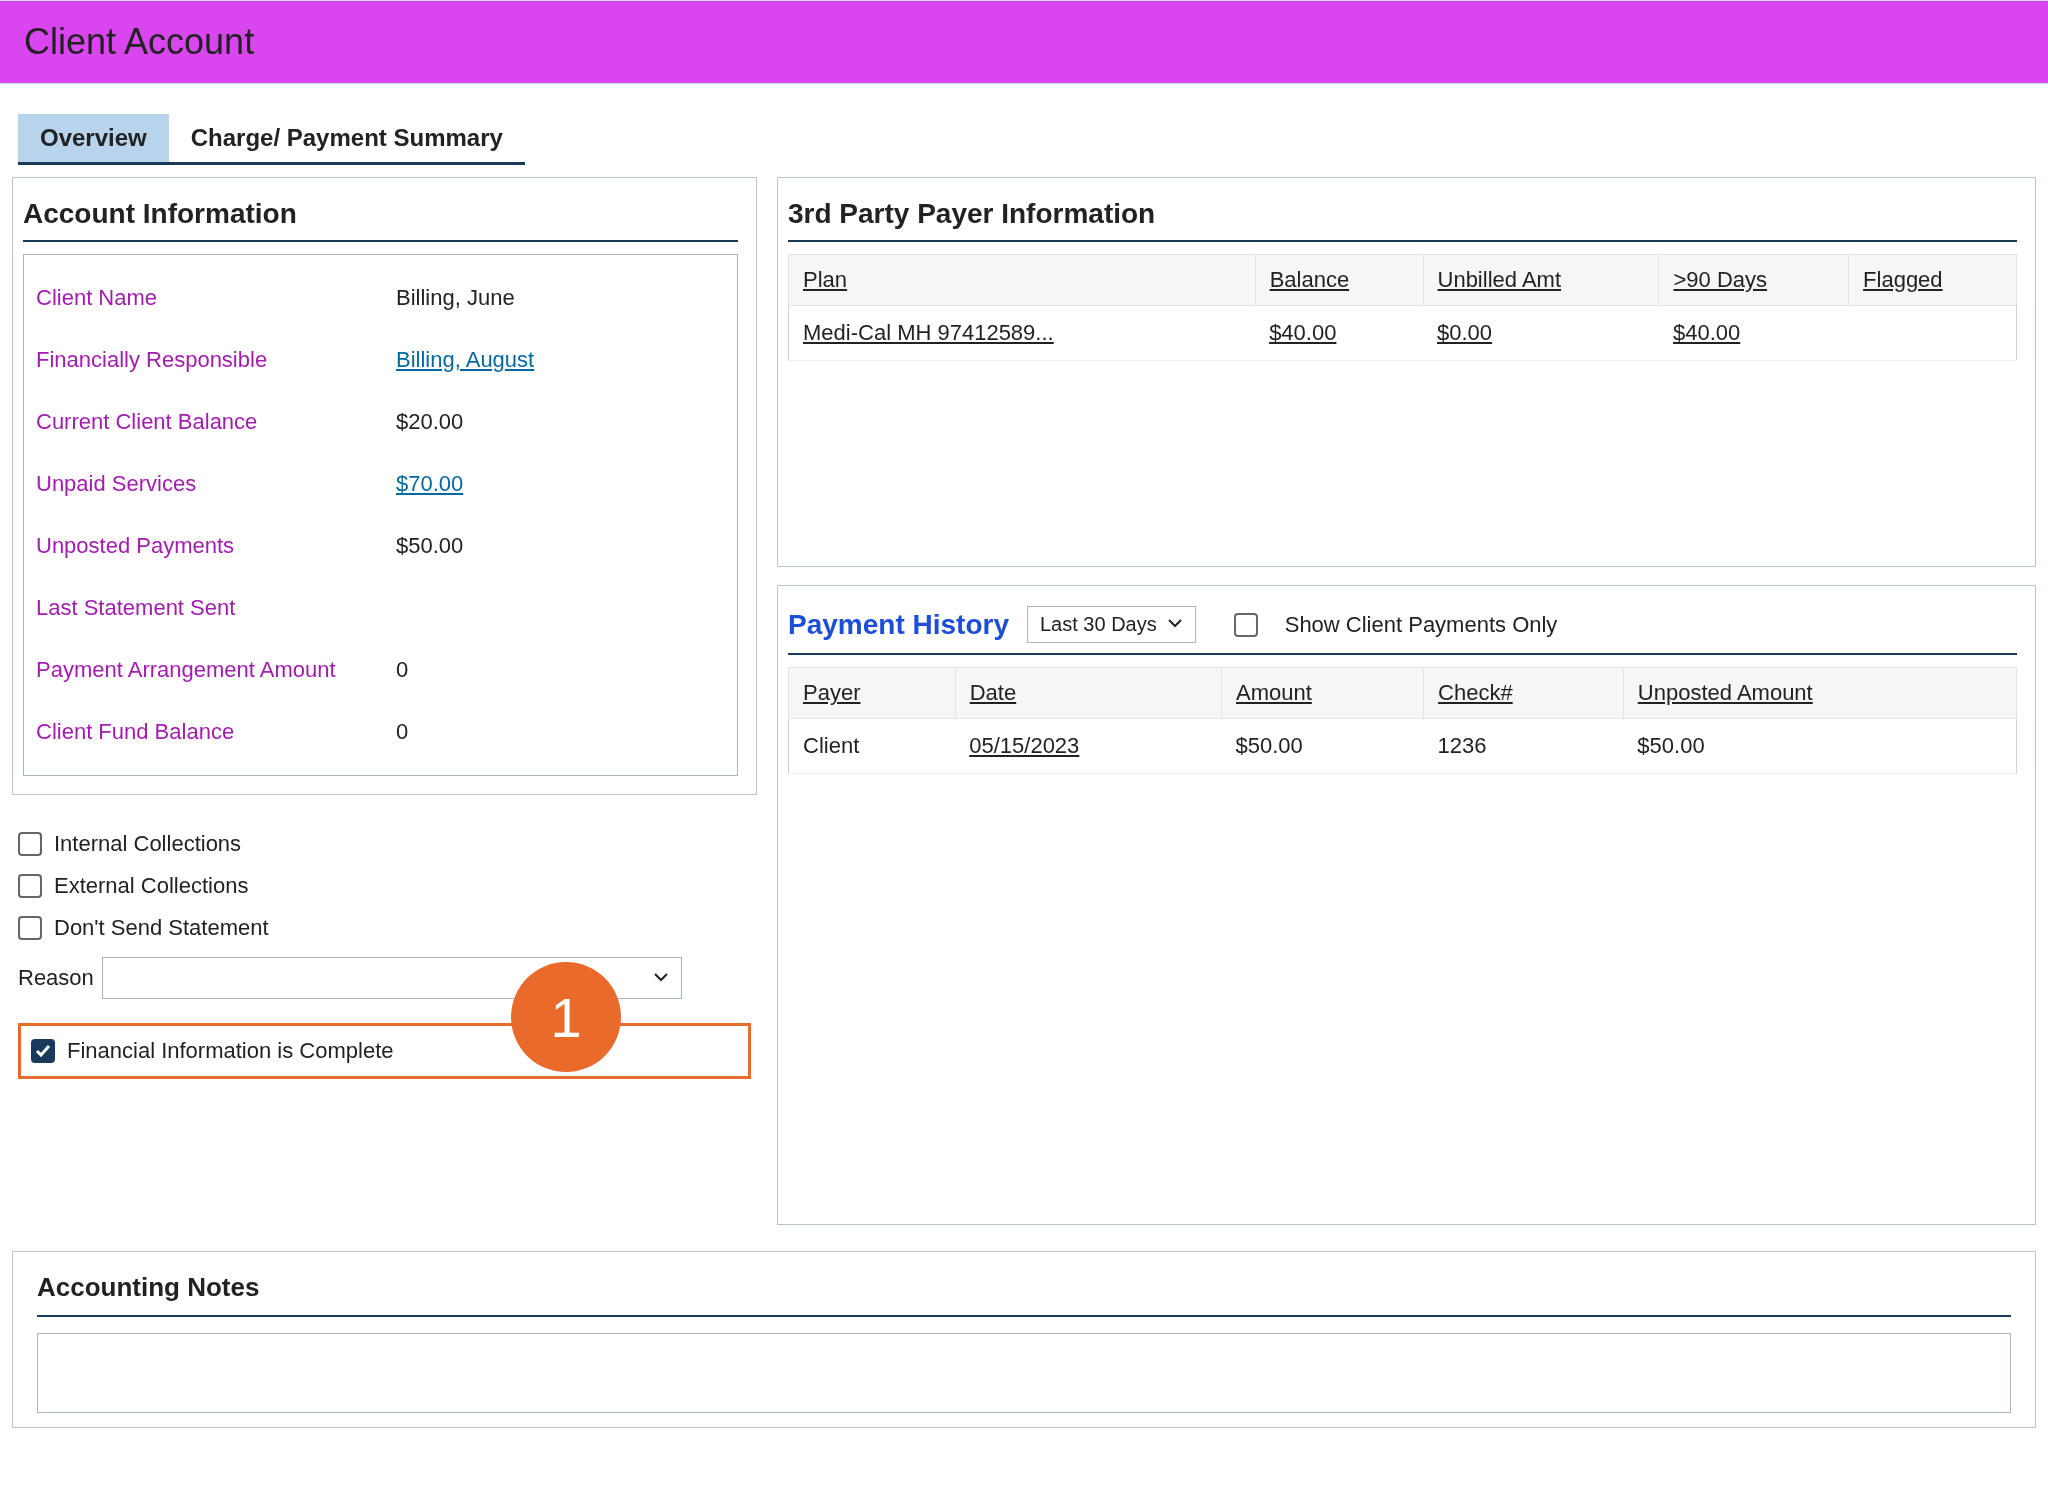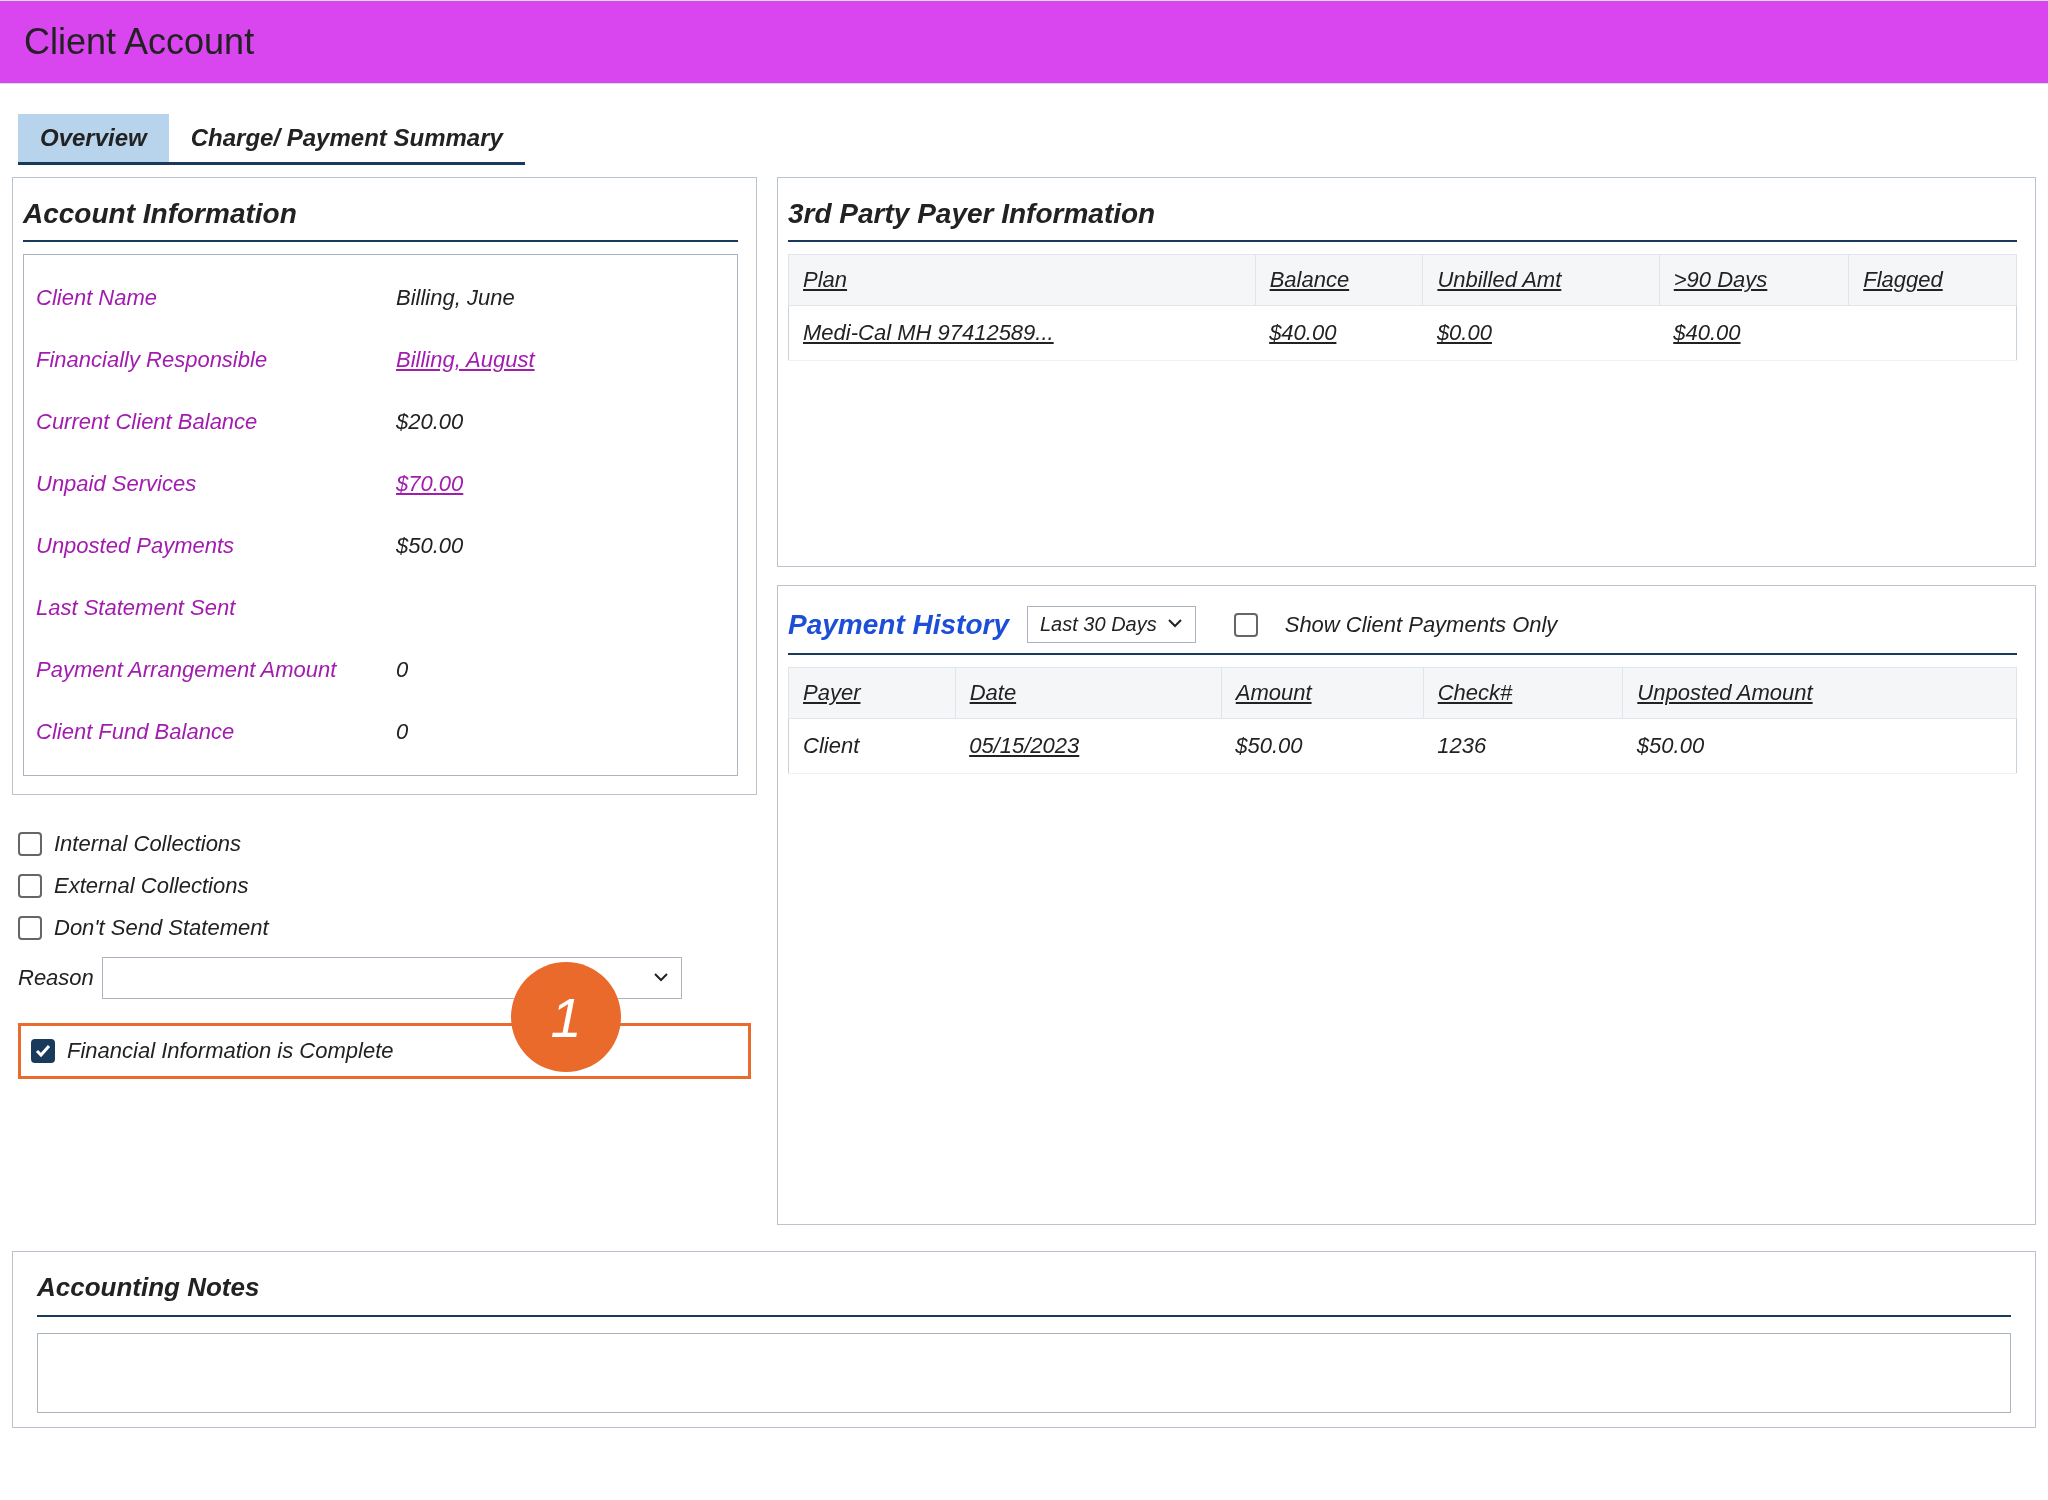--- a/index.html
+++ b/index.html
@@ -16,21 +16,20 @@
   border-top: 1px solid #d0dce8;
   border-bottom: 1px solid #d0dce8;
 }
 .page-title {
   font-size: 36px;
   font-weight: 500;
   color: #222;
 }
 .content {
   padding: 0 12px;
-  font-style: italic;
 }
 .tabs {
   display: flex;
   margin: 30px 0 12px 6px;
 }
 .tab {
   padding: 10px 22px;
   font-size: 24px;
   font-weight: 700;
   border-bottom: 3px solid #1a3a5c;
@@ -76,21 +75,21 @@
   border: 1px solid #aab5c0;
   padding: 12px 12px;
 }
 .info-row {
   display: flex;
   padding: 18px 0;
   font-size: 22px;
 }
 .info-label { width: 360px; color: #a21caf; }
 .info-value { color: #222; }
-.link { color: #a21caf; text-decoration: underline; cursor: pointer; }
+.link { color: #0369a1; text-decoration: underline; cursor: pointer; }
 .checkbox-group { padding: 10px 6px; }
 .cb-row {
   display: flex; align-items: center; gap: 12px;
   padding: 8px 0;
   font-size: 22px;
 }
 .cb {
   width: 24px; height: 24px;
   border: 2px solid #666;
   border-radius: 4px;

